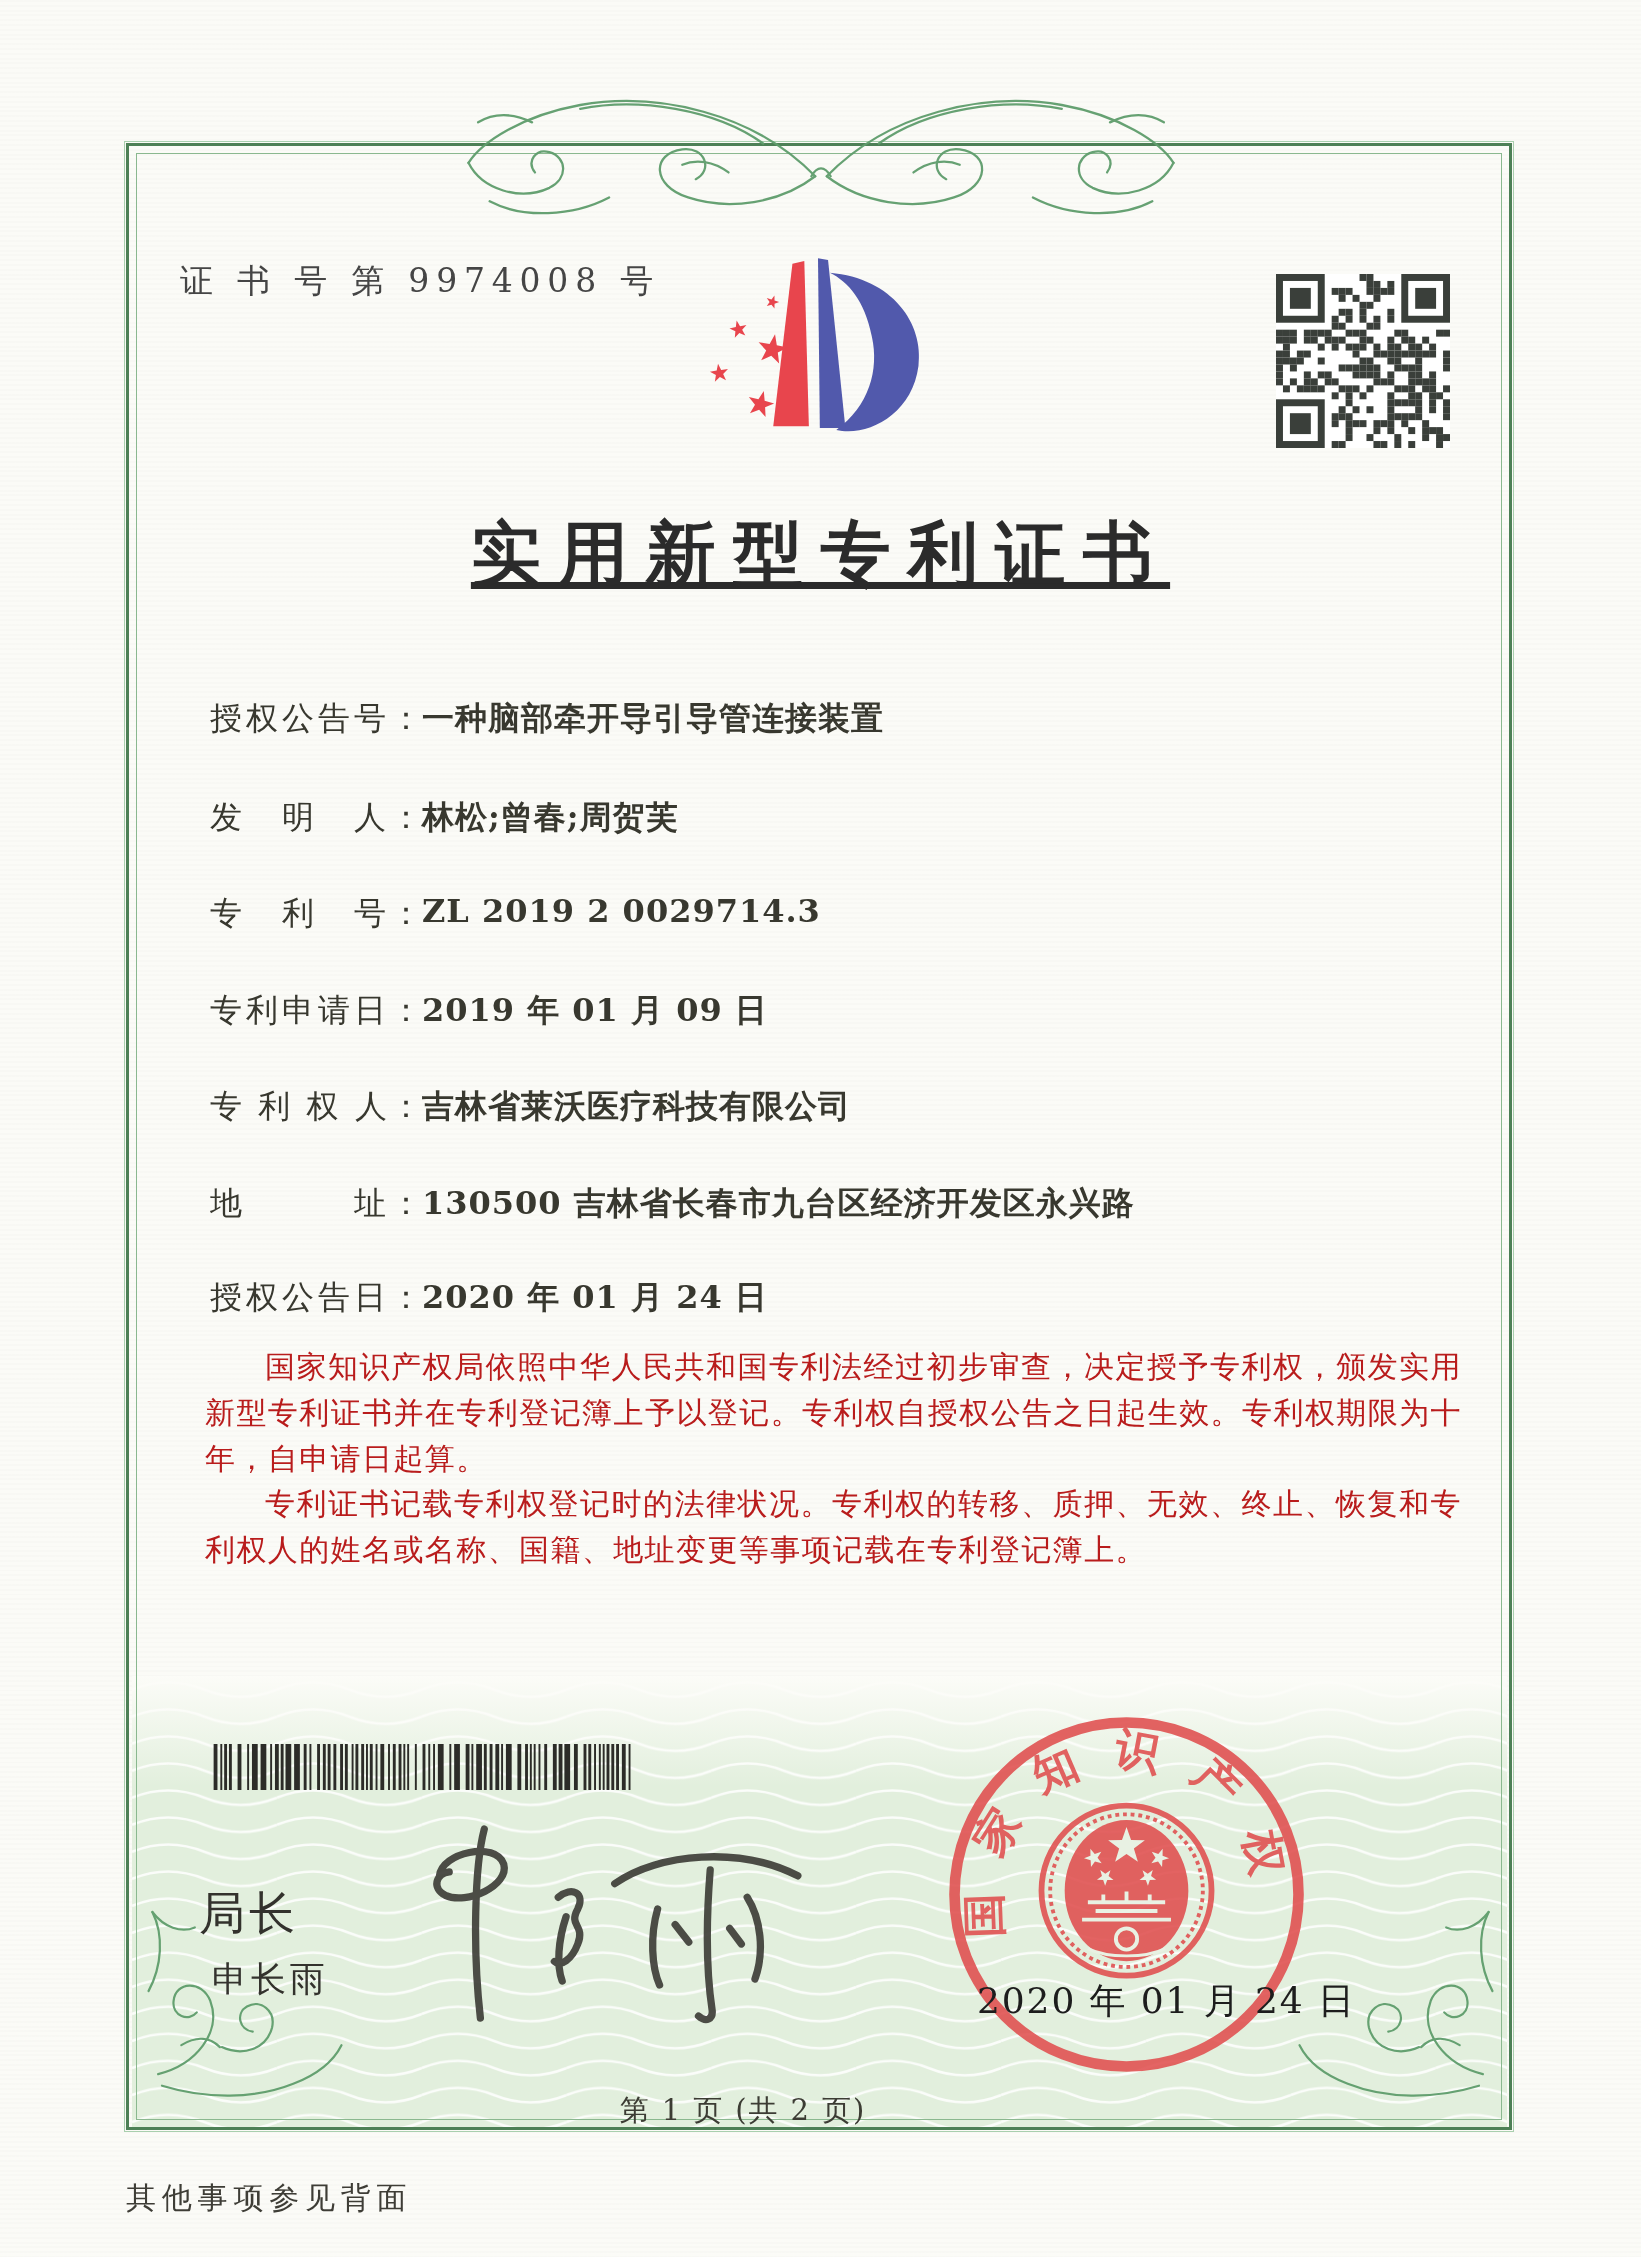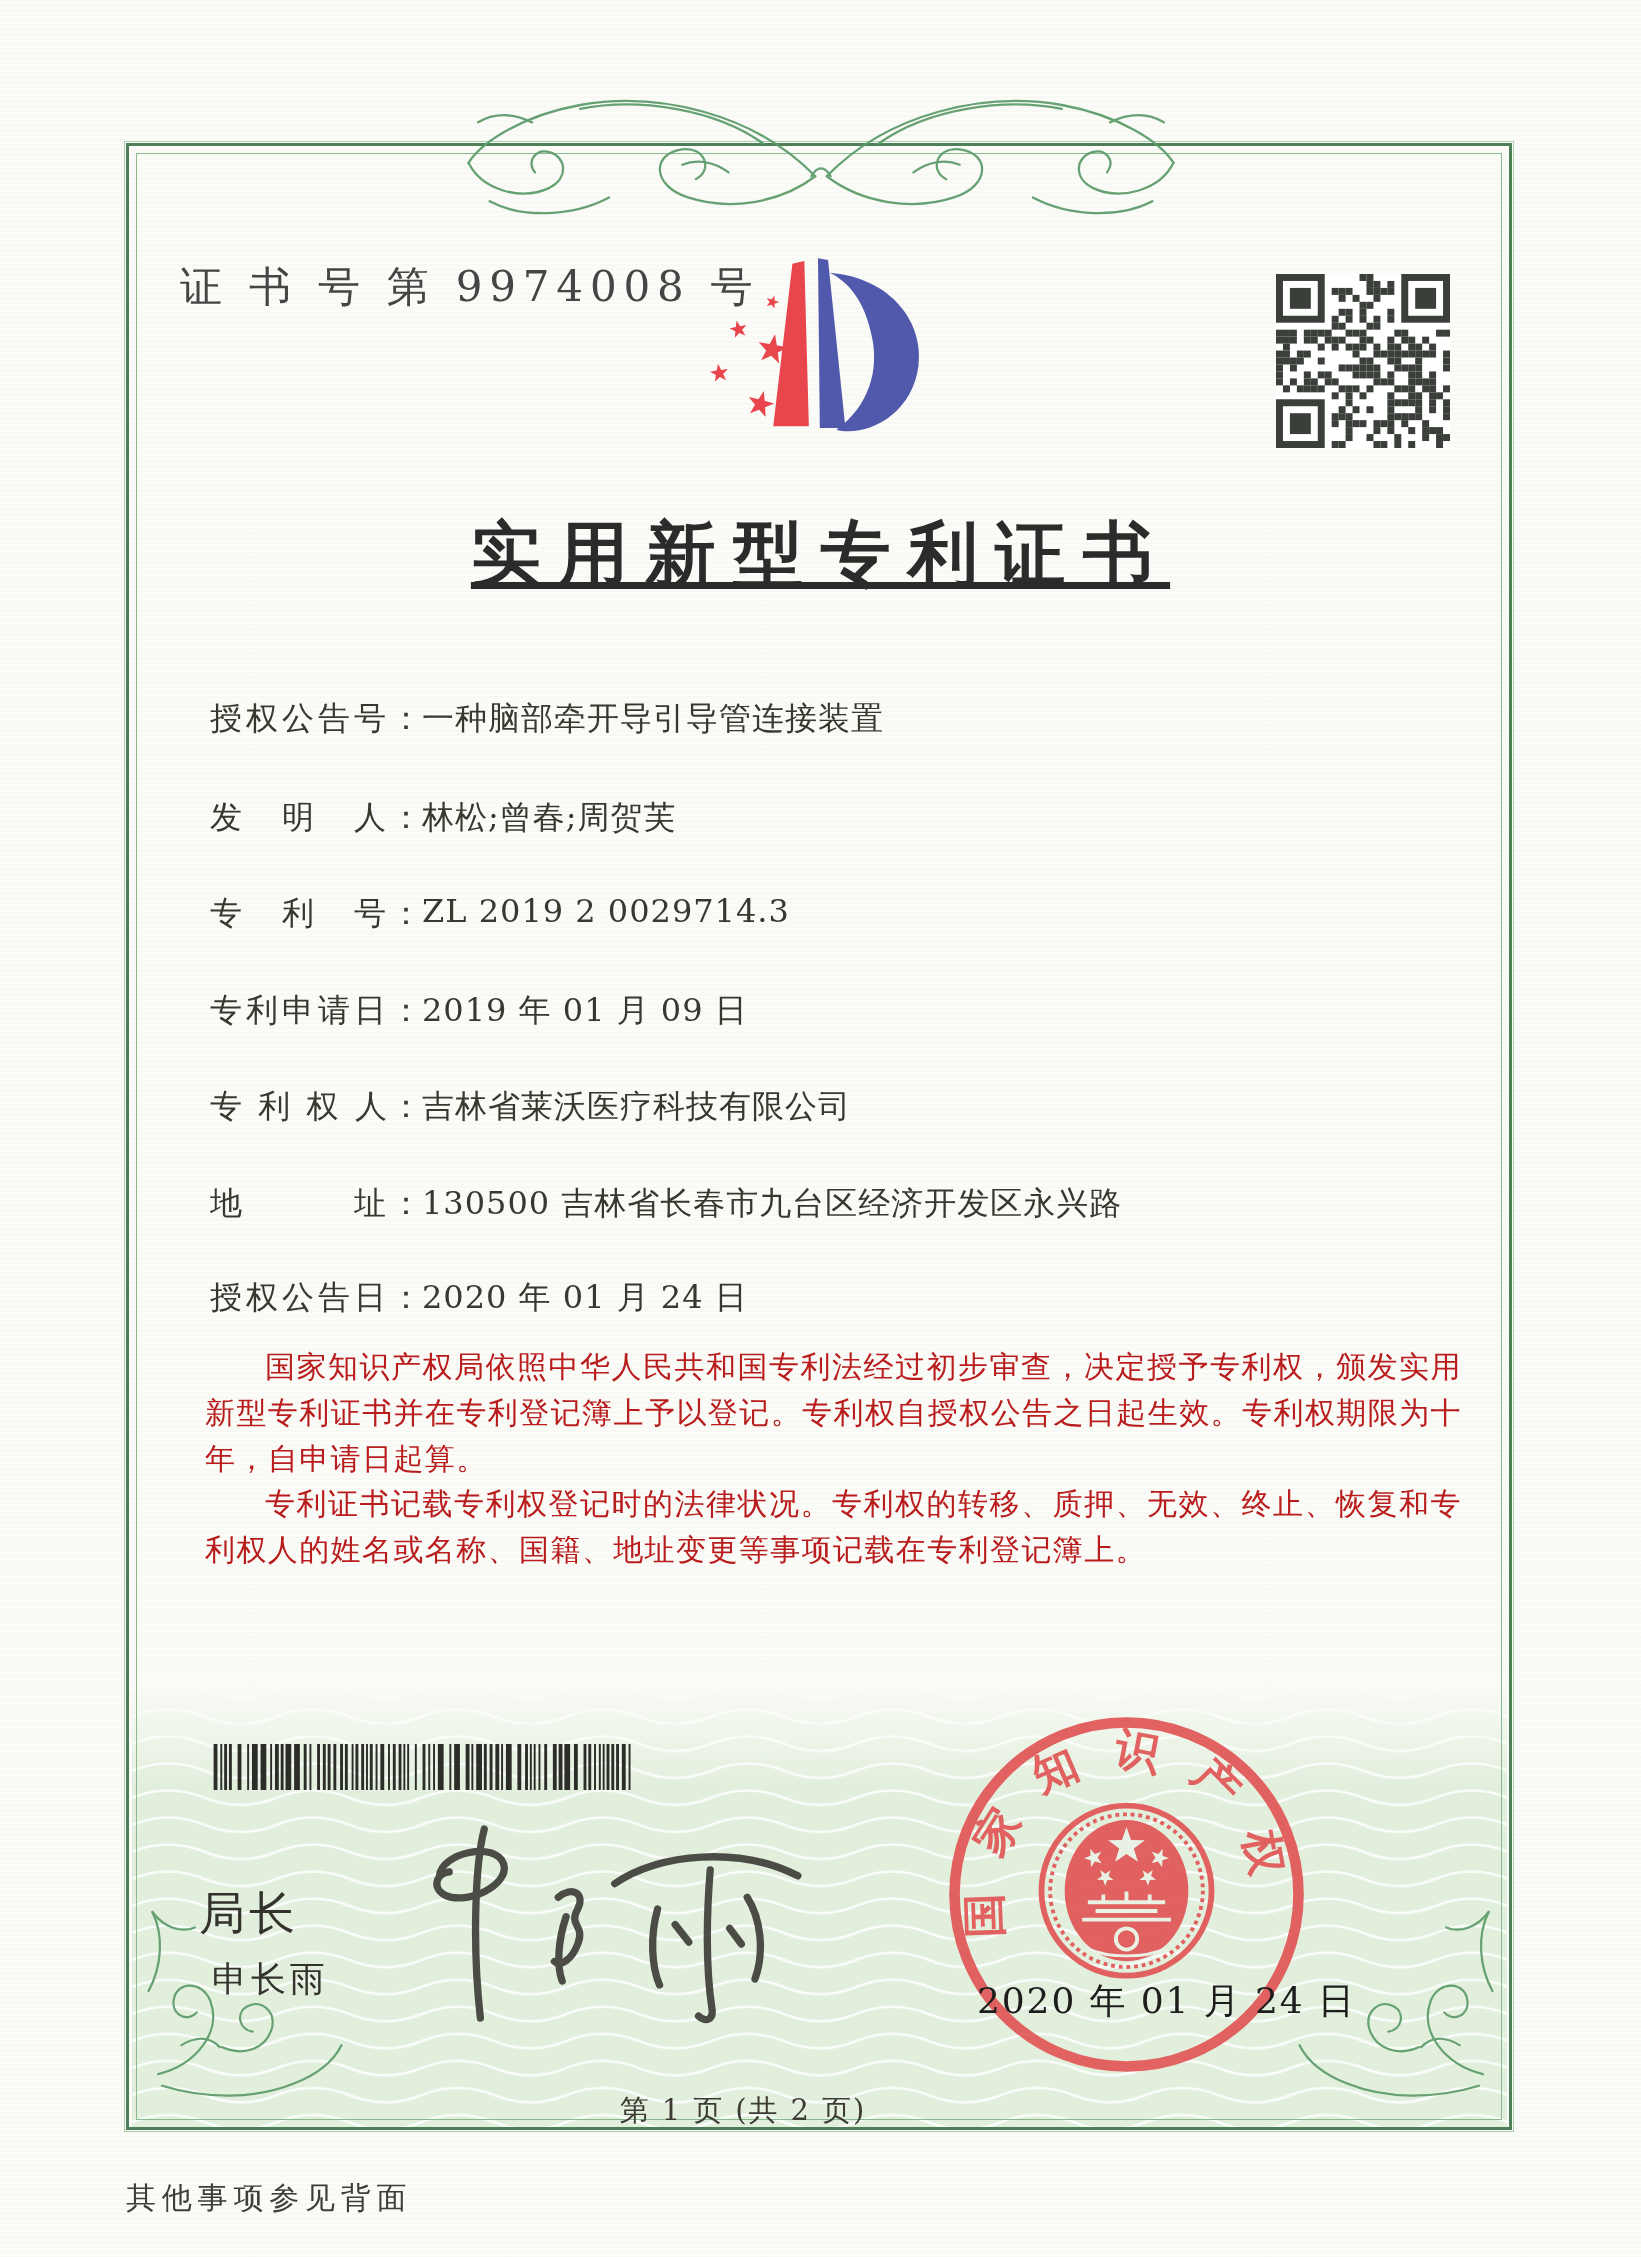--- a/index.html
+++ b/index.html
@@ -28,38 +28,38 @@
   
   .green-zone{
     position:absolute;left:132px;top:1676px;width:1375px;height:452px;
   }
   .green-fade{
     position:absolute;left:0;top:0;right:0;height:111px;
     background:linear-gradient(#fcfcf8,rgba(252,252,248,0));
   }
   .cert-no{
     position:absolute;left:180px;top:259px;
-    font-size:42px;color:#454545;letter-spacing:6.8px;
+    font-size:33px;color:#454545;letter-spacing:6.8px;
   }
   .title{
     position:absolute;left:0;top:508px;width:1641px;
     text-align:center;font-size:70px;font-weight:700;color:#2b2b2b;
     letter-spacing:17.4px;
     text-decoration:underline;
   }
   .row{
     position:absolute;left:210px;width:1255px;
     font-size:32px;color:#38382f;white-space:nowrap;
   }
   .row .lbl{
     display:inline-block;width:212px;
     text-align:justify;text-align-last:justify;
     vertical-align:top;
   }
-  .row .val{display:inline-block;letter-spacing:1px;}
+  .row .val{display:inline-block;letter-spacing:1px;font-weight:bold;}
   .row .pair2{position:absolute;left:630px;top:0;}
   .row .lbl2{display:inline-block;}
   .para{
     position:absolute;left:205px;width:1257px;
     font-size:30px;line-height:46px;color:#b91c1c;
     letter-spacing:1.4px;text-indent:2em;text-align:justify;
   }
   .director-label{position:absolute;left:199px;top:1883px;font-size:46px;color:#33322d;letter-spacing:3.9px;}
   .director-name{position:absolute;left:212px;top:1956px;font-size:35px;color:#33322d;letter-spacing:3.9px;}
   .seal-date{

